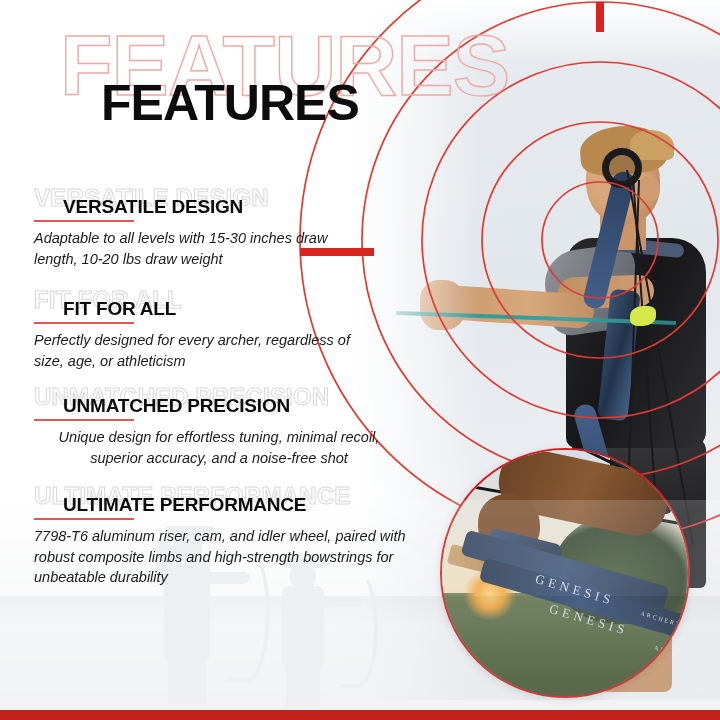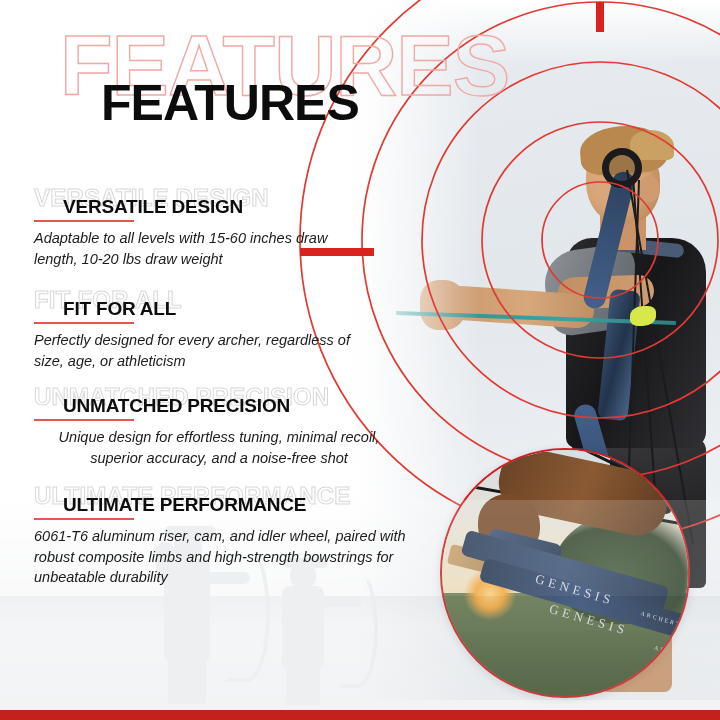--- a/index.html
+++ b/index.html
@@ -369,38 +369,38 @@
 
     <div class="title-wrap">
       <div class="ghost-features">FEATURES</div>
       <div class="solid-features">FEATURES</div>
     </div>
 
     <div class="feature" style="top:186px;">
       <div class="f-ghost">VERSATILE DESIGN</div>
       <div class="f-title">VERSATILE DESIGN</div>
       <div class="f-rule"></div>
-      <div class="f-body" style="width:300px;">Adaptable to all levels with 15-60 inches draw length, 10-20 lbs draw weight</div>
+      <div class="f-body" style="width:300px;">Adaptable to all levels with 15-30 inches draw length, 10-20 lbs draw weight</div>
     </div>
 
     <div class="feature" style="top:288px;">
       <div class="f-ghost">FIT FOR ALL</div>
       <div class="f-title">FIT FOR ALL</div>
       <div class="f-rule"></div>
       <div class="f-body" style="width:330px;">Perfectly designed for every archer, regardless of size, age, or athleticism</div>
     </div>
 
     <div class="feature" style="top:385px;">
       <div class="f-ghost">UNMATCHED PRECISION</div>
       <div class="f-title">UNMATCHED PRECISION</div>
       <div class="f-rule"></div>
       <div class="f-body" style="width:370px;text-align:center;">Unique design for effortless tuning, minimal recoil, superior accuracy, and a noise-free shot</div>
     </div>
 
     <div class="feature" style="top:484px;">
       <div class="f-ghost">ULTIMATE PERFORMANCE</div>
       <div class="f-title">ULTIMATE PERFORMANCE</div>
       <div class="f-rule"></div>
-      <div class="f-body" style="width:400px;">6061-T6 aluminum riser, cam, and idler wheel, paired with robust composite limbs and high-strength bowstrings for unbeatable durability</div>
+      <div class="f-body" style="width:400px;">7798-T6 aluminum riser, cam, and idler wheel, paired with robust composite limbs and high-strength bowstrings for unbeatable durability</div>
     </div>
 
   </div>
 </div>
 
 </body></html>

